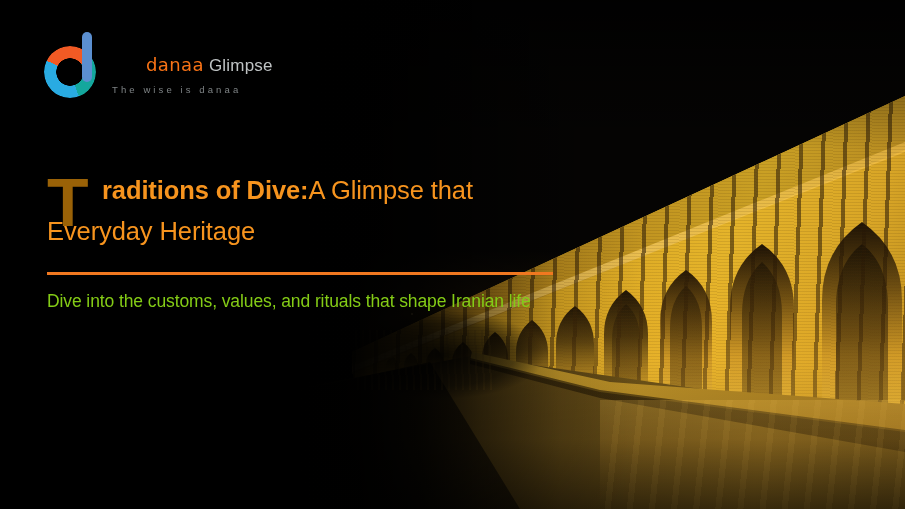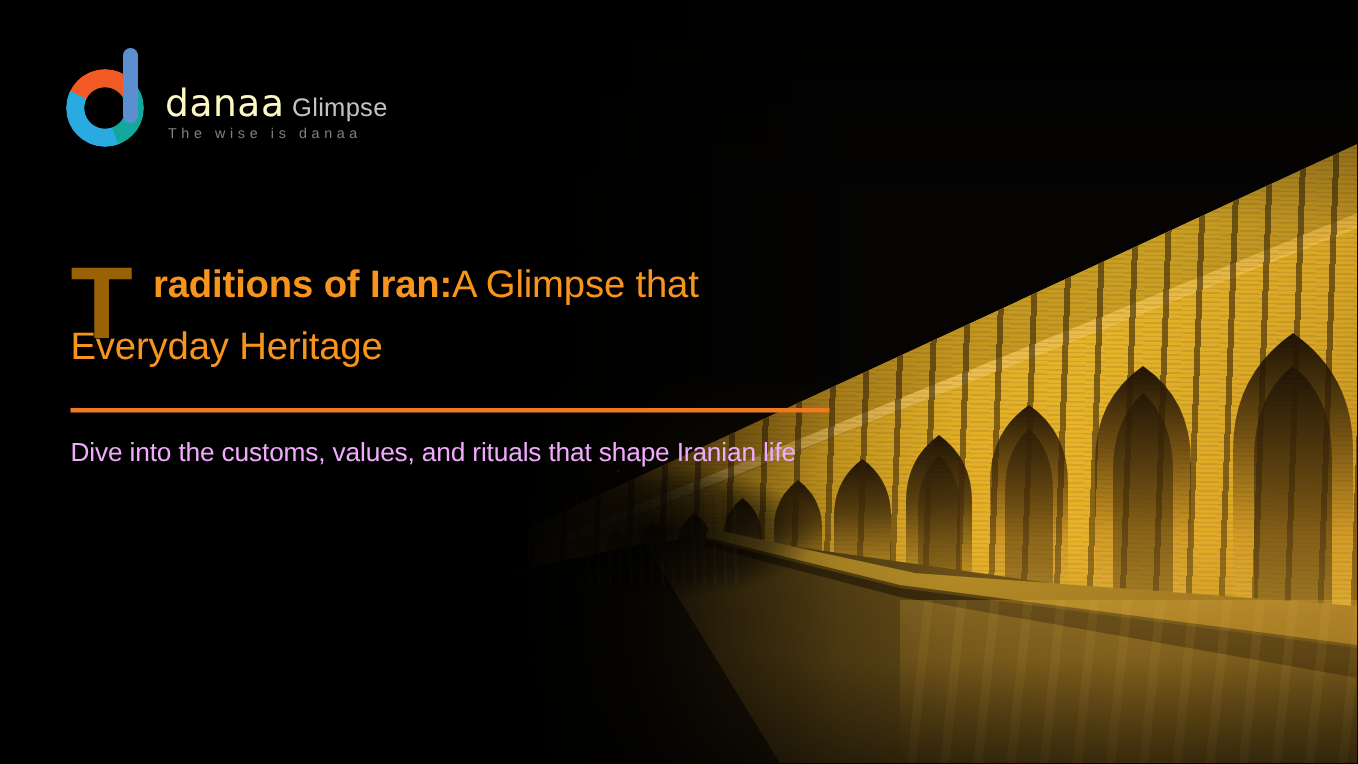--- a/index.html
+++ b/index.html
@@ -101,41 +101,41 @@
       #29ABE2 0deg, #29ABE2 96deg,
       #F15A24 96deg, #F15A24 215deg,
       #14A79D 215deg, #14A79D 320deg,
       #29ABE2 320deg, #29ABE2 360deg);
     -webkit-mask:radial-gradient(circle,transparent 0 13.5px,#000 14px);
             mask:radial-gradient(circle,transparent 0 13.5px,#000 14px);}
   .dbar{position:absolute;left:38px;top:0px;width:10px;height:50px;border-radius:5px;background:#5B8FD0;}
 
   .logo-text{position:absolute;left:66px;top:0;width:180px;height:82px;}
   .brand{position:absolute;left:0;top:32px;white-space:nowrap;}
-  .brand .b1{font-size:25px;font-weight:400;color:#fef9c3;letter-spacing:.4px;
-    font-family:"DejaVu Sans",sans-serif;}
+  .brand .b1{font-size:18px;font-weight:400;color:#f97316;letter-spacing:.4px;
+    font-family:"DejaVu Sans",sans-serif;margin-left:36px;}
   .brand .b2{font-size:17px;font-weight:400;color:#BFC3C4;letter-spacing:.2px;margin-left:5px;}
   .tagline{position:absolute;left:2px;top:62px;white-space:nowrap;
     font-size:9.5px;color:#7E8385;letter-spacing:3.1px;font-weight:400;}
 
   
   #copy{position:absolute;left:47px;top:170px;width:520px;}
 
   .headline{position:relative;margin:0;padding:0;color:#F7941E;
     font-size:25.5px;line-height:41px;letter-spacing:-.1px;}
   .dropcap{position:absolute;left:0;top:-2px;font-size:68px;line-height:68px;
     font-weight:700;color:#9A6207;font-family:"Liberation Sans",sans-serif;}
   .hl-lines{padding-left:55px;}
   .hl-strong{font-weight:700;}
   .hl-light{font-weight:400;}
 
   .rule{position:absolute;left:0;top:102px;width:506px;height:2.5px;background:#F07820;}
 
   .subtitle{position:absolute;left:0;top:118px;width:510px;margin:0;
-    color:#f0abfc;font-size:17.5px;line-height:26px;font-weight:400;letter-spacing:-.1px;}
+    color:#84cc16;font-size:17.5px;line-height:26px;font-weight:400;letter-spacing:-.1px;}
 </style>
 </head>
 <body>
 
 <div id="slide">
 
   <div id="photo">
     <div class="ph-layer sky"></div>
     <div class="ph-layer cityglow"></div>
     <div class="ph-layer citylights"></div>
@@ -218,19 +218,19 @@
       <div class="brand">
         <span class="b1">danaa</span><span class="b2">Glimpse</span>
       </div>
       <div class="tagline">The wise is danaa</div>
     </div>
   </div>
 
   <div id="copy">
     <h1 class="headline">
       <span class="dropcap">T</span>
-      <span class="hl-lines"><span class="hl-strong">raditions of Iran:</span><span class="hl-light">A Glimpse that</span><br><span class="hl-light">Everyday Heritage</span></span>
+      <span class="hl-lines"><span class="hl-strong">raditions of Dive:</span><span class="hl-light">A Glimpse that</span><br><span class="hl-light">Everyday Heritage</span></span>
     </h1>
     <div class="rule"></div>
     <p class="subtitle">Dive into the customs, values, and rituals that shape Iranian  life</p>
   </div>
 
 </div>
 
 </body></html>

